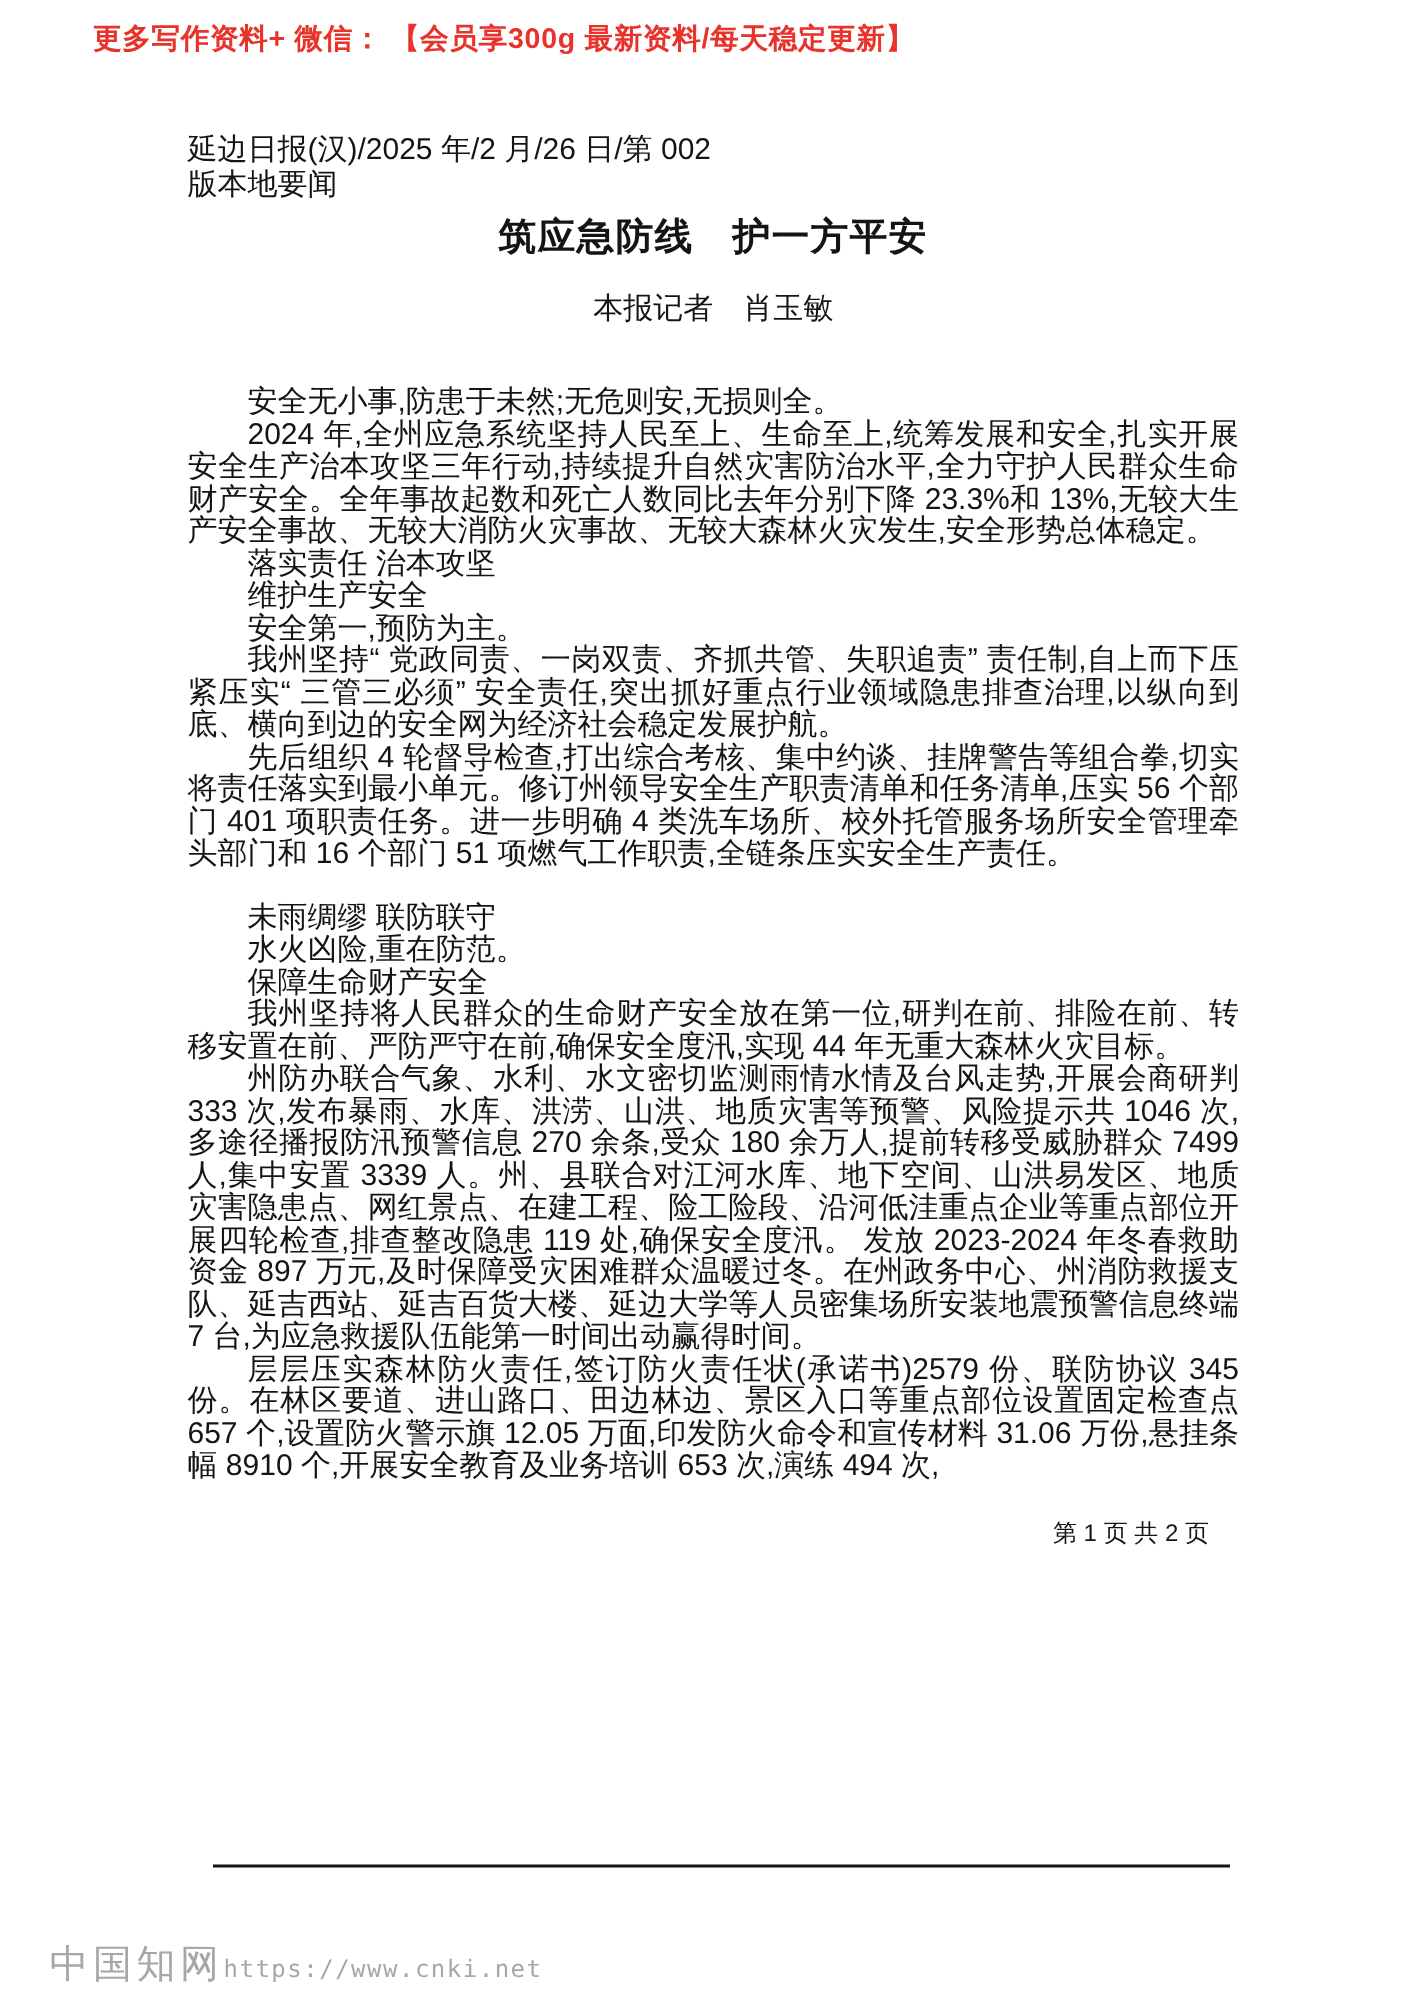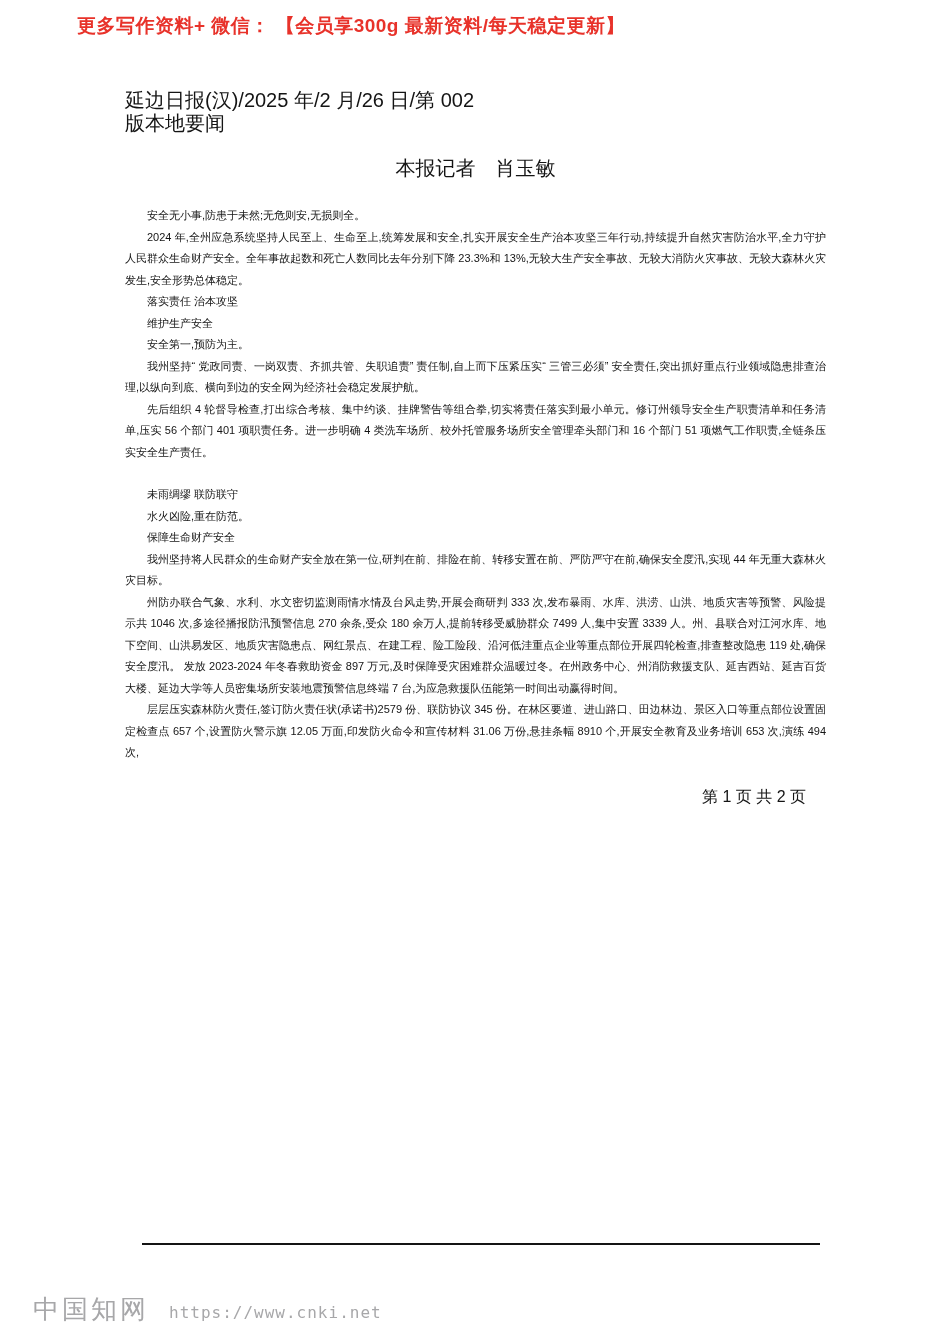--- a/index.html
+++ b/index.html
@@ -16,48 +16,49 @@
   .title {
     font-size:25px; font-weight:bold; text-align:center;
     margin:8px 0 0; line-height:30px; letter-spacing:1px;
   }
   .subtitle {
     font-size:20px; font-weight:bold; text-align:center;
     margin:3px 0 0; line-height:26px;
   }
   .author { font-size:20px; text-align:center; margin-top:22px; line-height:22px; }
   .bodytext {
-    margin-top:26px; font-size:11px; line-height:21.5px; text-align:justify;
+    margin-top:41px; font-size:20px; line-height:21.5px; text-align:justify;
   }
   .bodytext p { margin:0; text-indent:2em; }
   .bodytext p.blank { height:21px; }
   .pageinfo { text-align:right; padding-right:20px; margin-top:2px; font-size:16px; }
   .divider {
     position:absolute; left:142px; top:1243px; width:678px; height:2px; background:#141414;
   }
   .cnki { position:absolute; left:33px; top:1292px; color:#a7a7a9; white-space:nowrap; }
   .cnki-logo {
     font-family:"Liberation Serif","DejaVu Serif",serif;
     font-size:26px; letter-spacing:3px;
   }
   .cnki-url {
     font-family:"DejaVu Sans Mono","Liberation Mono",monospace;
-    font-size:16px; margin-left:20px; letter-spacing:1px;
+    font-size:16px; letter-spacing:1px;
   }
 </style>
 </head>
 <body>
 
 <div class="page">
 
-  <div class="banner" style="color: rgb(232, 50, 42); margin-left: 15px;">更多写作资料+ 微信： 【会员享300g 最新资料/每天稳定更新】</div>
+  <div class="banner" style="color: rgb(232, 50, 42);">更多写作资料+ 微信： 【会员享300g 最新资料/每天稳定更新】</div>
 
   <div class="article">
     <div class="src-line">延边日报(汉)/2025 年/2 月/26 日/第 002</div>
     <div class="src-line">版本地要闻</div>
+    <h1 class="title">筑应急防线　护一方平安</h1>
     <div class="author">本报记者　肖玉敏</div>
     <div class="bodytext">
         <p>安全无小事,防患于未然;无危则安,无损则全。</p>
         <p>2024 年,全州应急系统坚持人民至上、生命至上,统筹发展和安全,扎实开展安全生产治本攻坚三年行动,持续提升自然灾害防治水平,全力守护人民群众生命财产安全。全年事故起数和死亡人数同比去年分别下降 23.3%和 13%,无较大生产安全事故、无较大消防火灾事故、无较大森林火灾发生,安全形势总体稳定。</p>
         <p>落实责任 治本攻坚</p>
         <p>维护生产安全</p>
         <p>安全第一,预防为主。</p>
         <p>我州坚持“ 党政同责、一岗双责、齐抓共管、失职追责” 责任制,自上而下压紧压实“ 三管三必须” 安全责任,突出抓好重点行业领域隐患排查治理,以纵向到底、横向到边的安全网为经济社会稳定发展护航。</p>
         <p>先后组织 4 轮督导检查,打出综合考核、集中约谈、挂牌警告等组合拳,切实将责任落实到最小单元。修订州领导安全生产职责清单和任务清单,压实 56 个部门 401 项职责任务。进一步明确 4 类洗车场所、校外托管服务场所安全管理牵头部门和 16 个部门 51 项燃气工作职责,全链条压实安全生产责任。</p>
         <p class="blank"></p>

